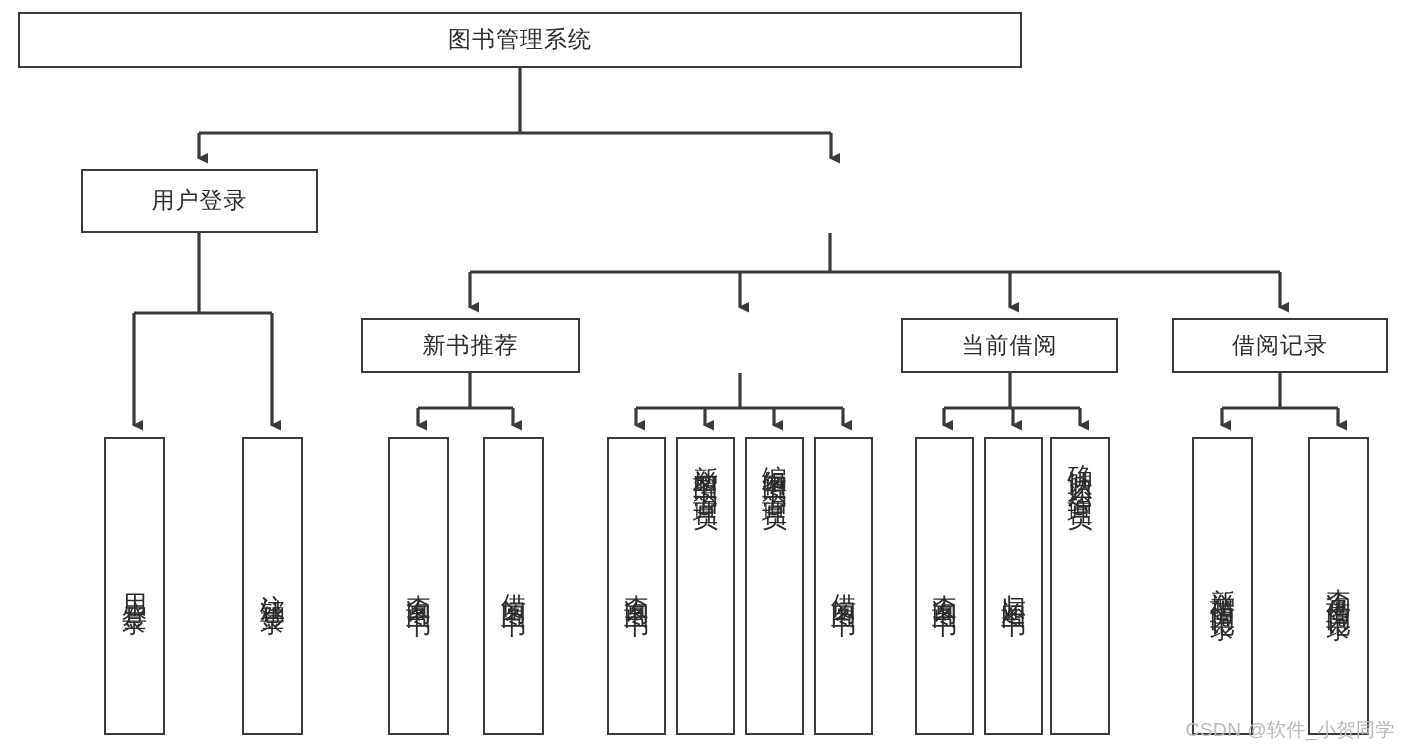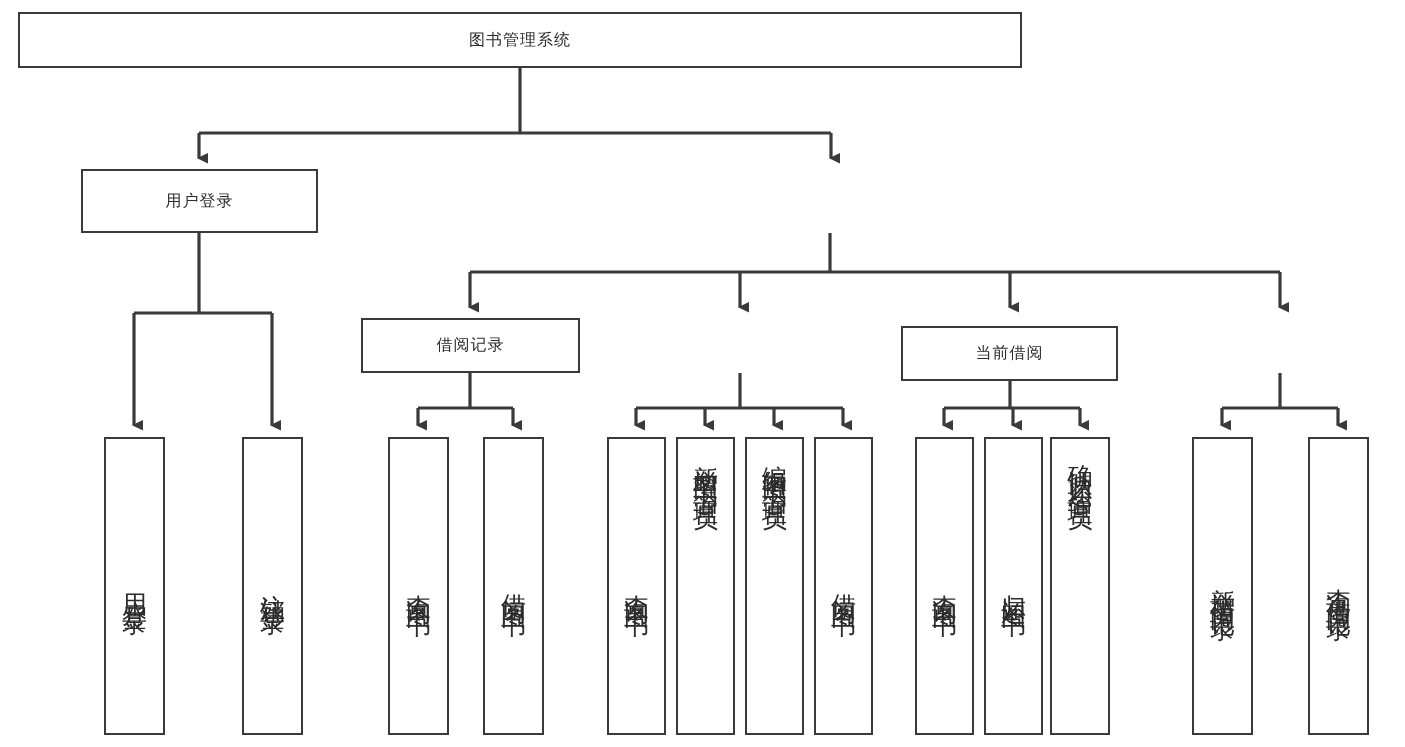--- a/index.html
+++ b/index.html
@@ -16,21 +16,21 @@
     justify-content:center;
     color:#2b2b2b;
   }
   .node .lbl{
     display:block;
     text-align:center;
     line-height:1.02;
     white-space:nowrap;
   }
   .node.horiz .lbl{
-    font-size:16px;
+    font-size:23px;
     letter-spacing:1px;
   }
   .node.vert{
     align-items:flex-start;
     justify-content:center;
     padding-top:0;
   }
   .node.vert .lbl{
     writing-mode:vertical-rl;
     text-orientation:upright;
@@ -109,24 +109,27 @@
 
   <div class="node horiz" style="left:18px;top:12px;width:1004px;height:56px;">
     <span class="lbl">图书管理系统</span>
   </div>
 
   <div class="node horiz" style="left:81px;top:169px;width:237px;height:64px;">
     <span class="lbl">用户登录</span>
   </div>
 
   <div class="node horiz" style="left:361px;top:318px;width:219px;height:55px;">
+    <span class="lbl">新书推荐</span>
+  </div>
+  <div class="node horiz" style="left:901px;top:318px;width:217px;height:55px;">
+    <span class="lbl">当前借阅</span>
+  </div>
+  <div class="node horiz" style="left:1172px;top:318px;width:216px;height:55px;">
     <span class="lbl">借阅记录</span>
-  </div>
-  <div class="node horiz" style="left:901px;top:326px;width:217px;height:55px;">
-    <span class="lbl">当前借阅</span>
   </div>
 
   <div class="node vert midalign" style="left:104px;top:437px;width:61px;height:298px;">
     <span class="lbl">用户登录</span>
   </div>
   <div class="node vert midalign" style="left:242px;top:437px;width:61px;height:298px;">
     <span class="lbl">注销登录</span>
   </div>
 
   <div class="node vert midalign" style="left:388px;top:437px;width:61px;height:298px;">
@@ -159,13 +162,14 @@
     <span class="lbl">确认归还（管理员）</span>
   </div>
 
   <div class="node vert midalign" style="left:1192px;top:437px;width:61px;height:298px;">
     <span class="lbl">新增借阅记录</span>
   </div>
   <div class="node vert midalign" style="left:1308px;top:437px;width:61px;height:298px;">
     <span class="lbl">查询借阅记录</span>
   </div>
 
+  <div id="watermark">CSDN @软件_小贺同学</div>
 </div>
 
 </body></html>

